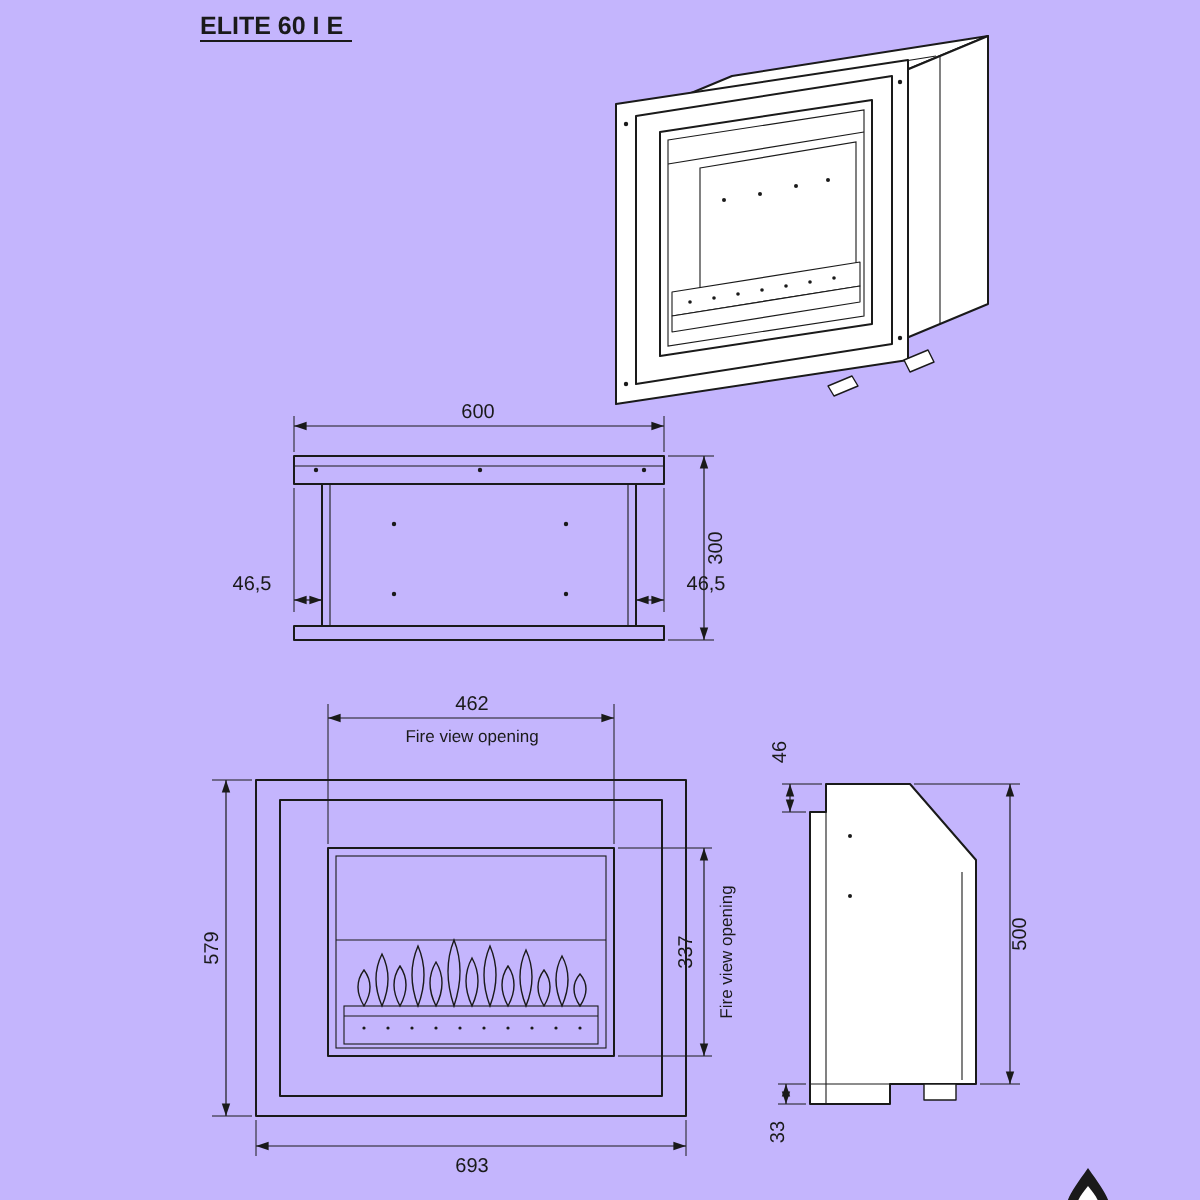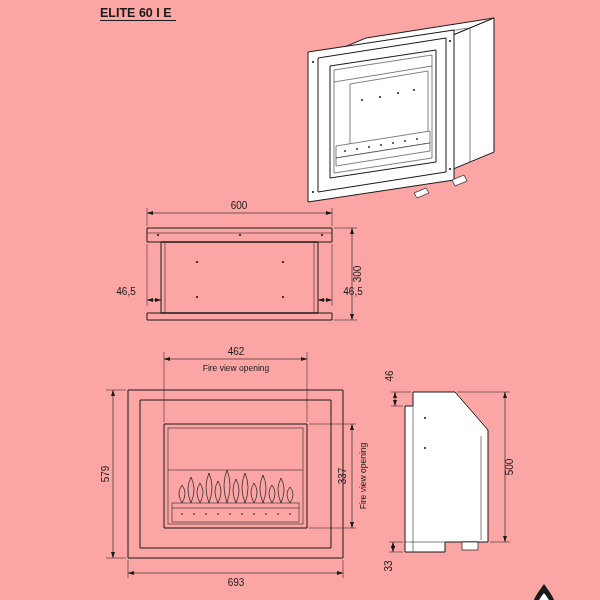--- a/index.html
+++ b/index.html
@@ -1,16 +1,16 @@
 <!DOCTYPE html>
 <html><head>
 <meta charset="utf-8">
 <style>
   html,body{margin:0;padding:0;background:#ffffff;}
-  .canvas{position:relative;width:600px;height:600px;background:#fca5a5;overflow:hidden;
+  .canvas{position:relative;width:600px;height:600px;background:#c4b5fd;overflow:hidden;
           font-family:"Liberation Sans", sans-serif;}
   svg{position:absolute;top:0;left:0;}
   .face{fill:#ffffff;stroke:#1a1a1a;stroke-width:1;stroke-linejoin:round;}
   .ln{fill:none;stroke:#1a1a1a;stroke-width:1;stroke-linejoin:round;}
   .thin{fill:none;stroke:#1a1a1a;stroke-width:0.55;}
   .dim{fill:none;stroke:#1a1a1a;stroke-width:0.6;}
   .ext{fill:none;stroke:#1a1a1a;stroke-width:0.5;}
   .dot{fill:#1a1a1a;stroke:none;}
   text{fill:#1a1a1a;font-family:"Liberation Sans", sans-serif;}
   .dim-t{font-size:10px;text-anchor:middle;}

